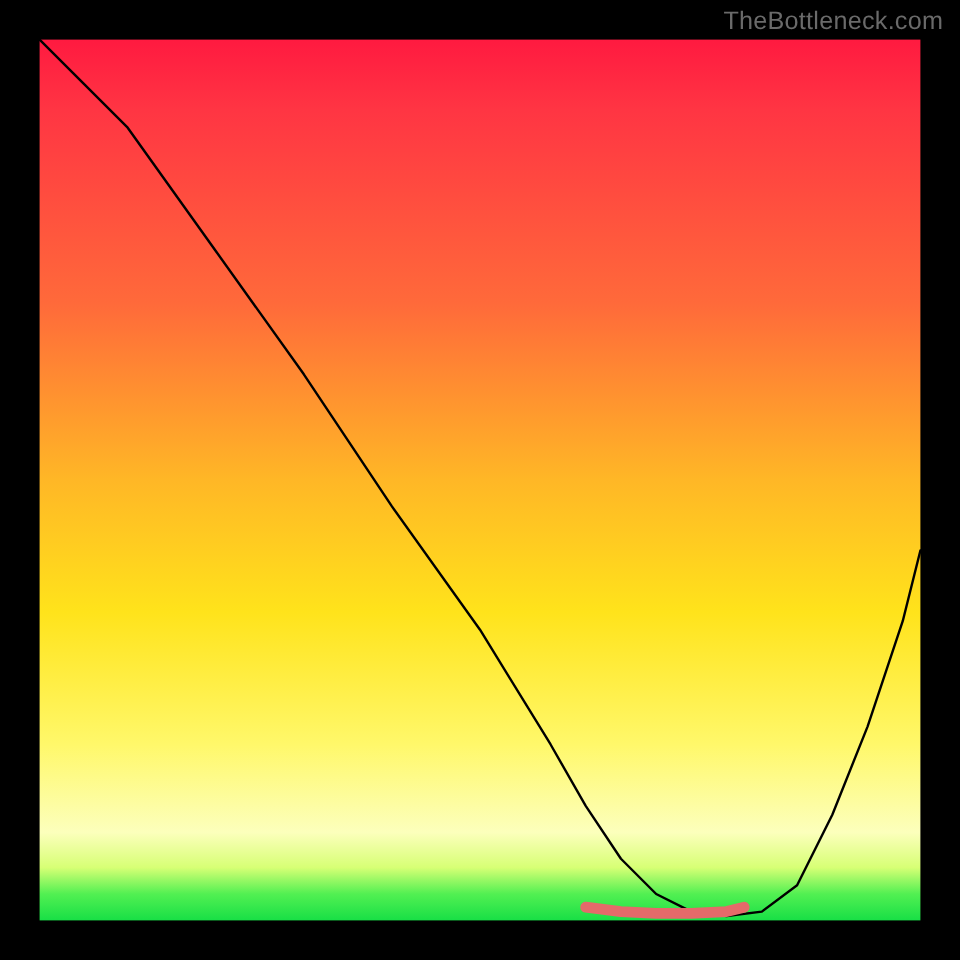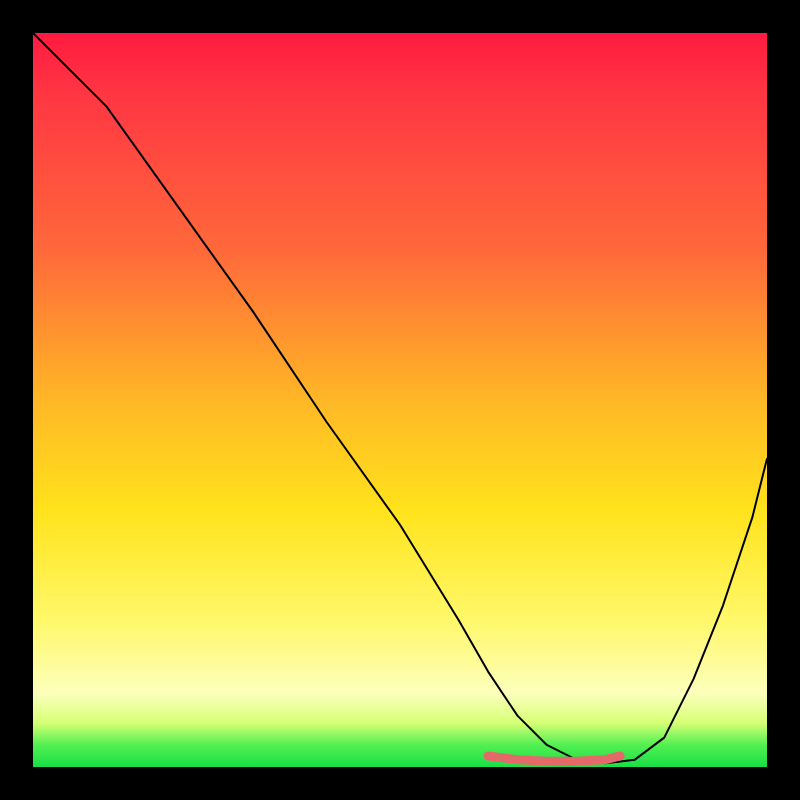--- a/index.html
+++ b/index.html
@@ -54,19 +54,20 @@
     top: 0;
     width: 734px;
     height: 734px;
     overflow: visible;
   }
 </style>
 </head>
 <body>
 
 <div class="frame">
+  <div class="watermark">TheBottleneck.com</div>
   <div class="plot-area">
     <svg class="curve" viewBox="0 0 734 734" preserveAspectRatio="none">
       <path id="main-curve-path" fill="none" stroke="#000" stroke-width="2" stroke-linecap="round" stroke-linejoin="round" d="M0.00 0.00 L36.70 36.70 L73.40 73.40 L146.80 176.16 L220.20 278.92 L293.60 389.02 L367.00 491.78 L425.72 587.20 L455.08 638.58 L484.44 682.62 L513.80 711.98 L543.16 726.66 L572.52 730.33 L601.88 726.66 L631.24 704.64 L660.60 645.92 L689.96 572.52 L719.32 484.44 L734.00 425.72"></path>
       <path id="bottom-marker-path" fill="none" stroke="#e46a6a" stroke-width="9" stroke-linecap="round" stroke-linejoin="round" d="M455.08 722.99 L484.44 726.66 L513.80 728.13 L543.16 728.13 L572.52 726.66 L587.20 722.99"></path>
     </svg>
   </div>
 </div>
 
 </body></html>

